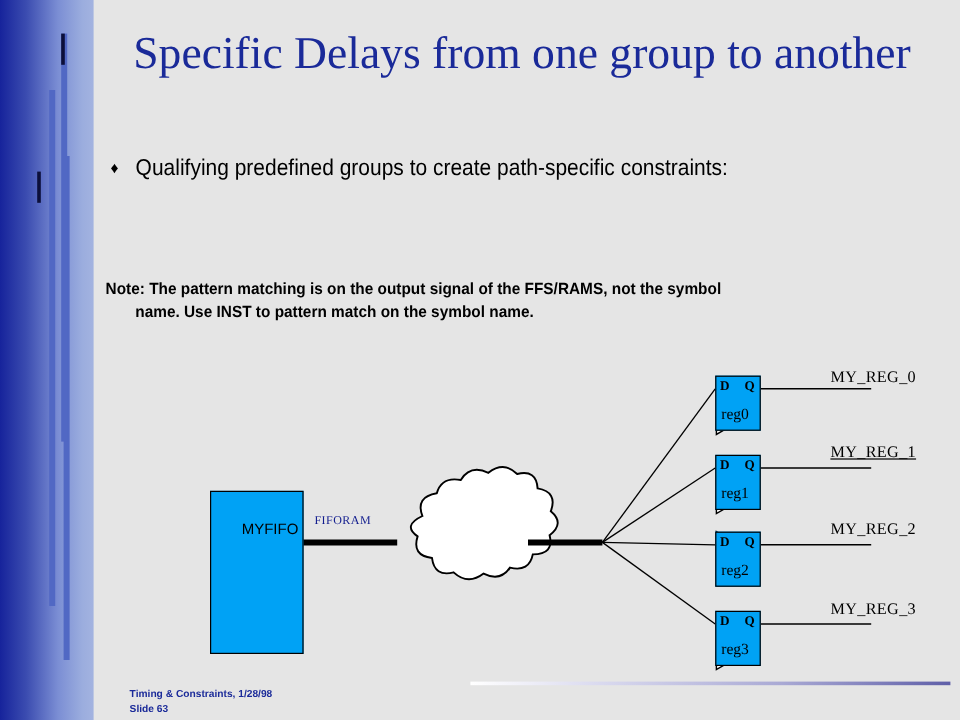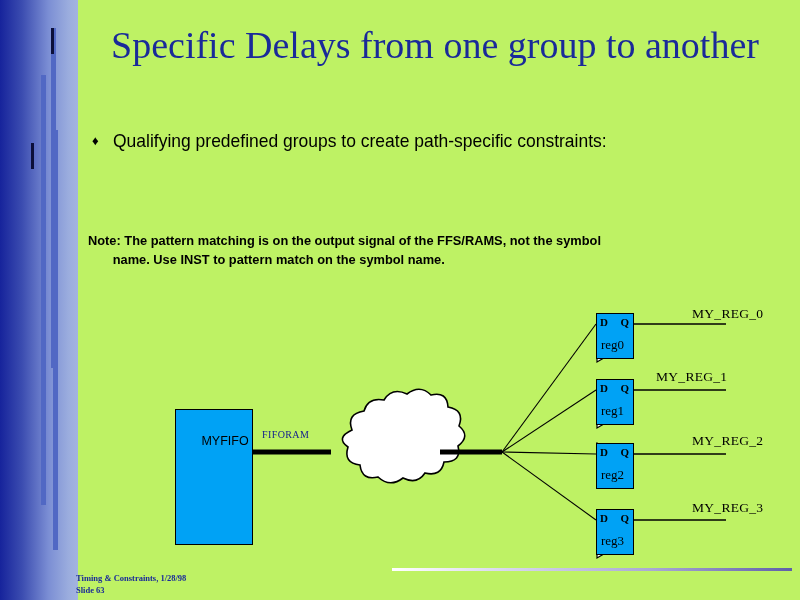--- a/index.html
+++ b/index.html
@@ -4,21 +4,21 @@
 <style>
   html, body {
     margin: 0;
     padding: 0;
     background: #ffffff;
   }
   #slide {
     position: relative;
     width: 800px;
     height: 600px;
-    background: #bef264;
+    background: #e5e5e5;
     overflow: hidden;
     font-family: "Liberation Sans", sans-serif;
   }
 
   
   .sidebar {
     position: absolute;
     left: 0; top: 0;
     width: 78px; height: 600px;
     background: linear-gradient(to right, #16239b 0%, #3b4cb0 28%, #7b8ed4 62%, #9badde 88%, #a3b3e0 100%);
@@ -174,22 +174,22 @@
 
   
   .footer-rule {
     position: absolute;
     left: 392px; top: 568px;
     width: 400px; height: 3px;
     background: linear-gradient(to right, #ffffff 0%, #dcdcf0 25%, #a9a9d4 65%, #5f5fa8 100%);
   }
   .footer-text {
     position: absolute;
-    left: 76px; top: 572px;
-    font-family: Liberation Serif, serif;
+    left: 108px; top: 572px;
+    font-family: Liberation Sans, sans-serif;
     font-size: 8.5px;
     font-weight: bold;
     line-height: 1.45;
     color: #1a2a99;
   }
 </style>
 </head>
 <body>
 
 <div id="slide">
@@ -250,21 +250,21 @@
     <span class="reg-q">Q</span>
     <span class="reg-name">reg0</span>
   </div>
   <div class="out-label" style="left:656px; top:306px;">MY_REG_0</div>
 
   <div class="reg-box" style="left:596px; top:379px;">
     <span class="reg-d">D</span>
     <span class="reg-q">Q</span>
     <span class="reg-name">reg1</span>
   </div>
-  <div class="out-label" style="left:620px; top:369px;">MY_REG_1</div>
+  <div class="out-label" style="left:656px; top:369px;text-decoration:underline;">MY_REG_1</div>
 
   <div class="reg-box" style="left:596px; top:443px;">
     <span class="reg-d">D</span>
     <span class="reg-q">Q</span>
     <span class="reg-name">reg2</span>
   </div>
   <div class="out-label" style="left:656px; top:433px;">MY_REG_2</div>
 
   <div class="reg-box" style="left:596px; top:509px;">
     <span class="reg-d">D</span>

